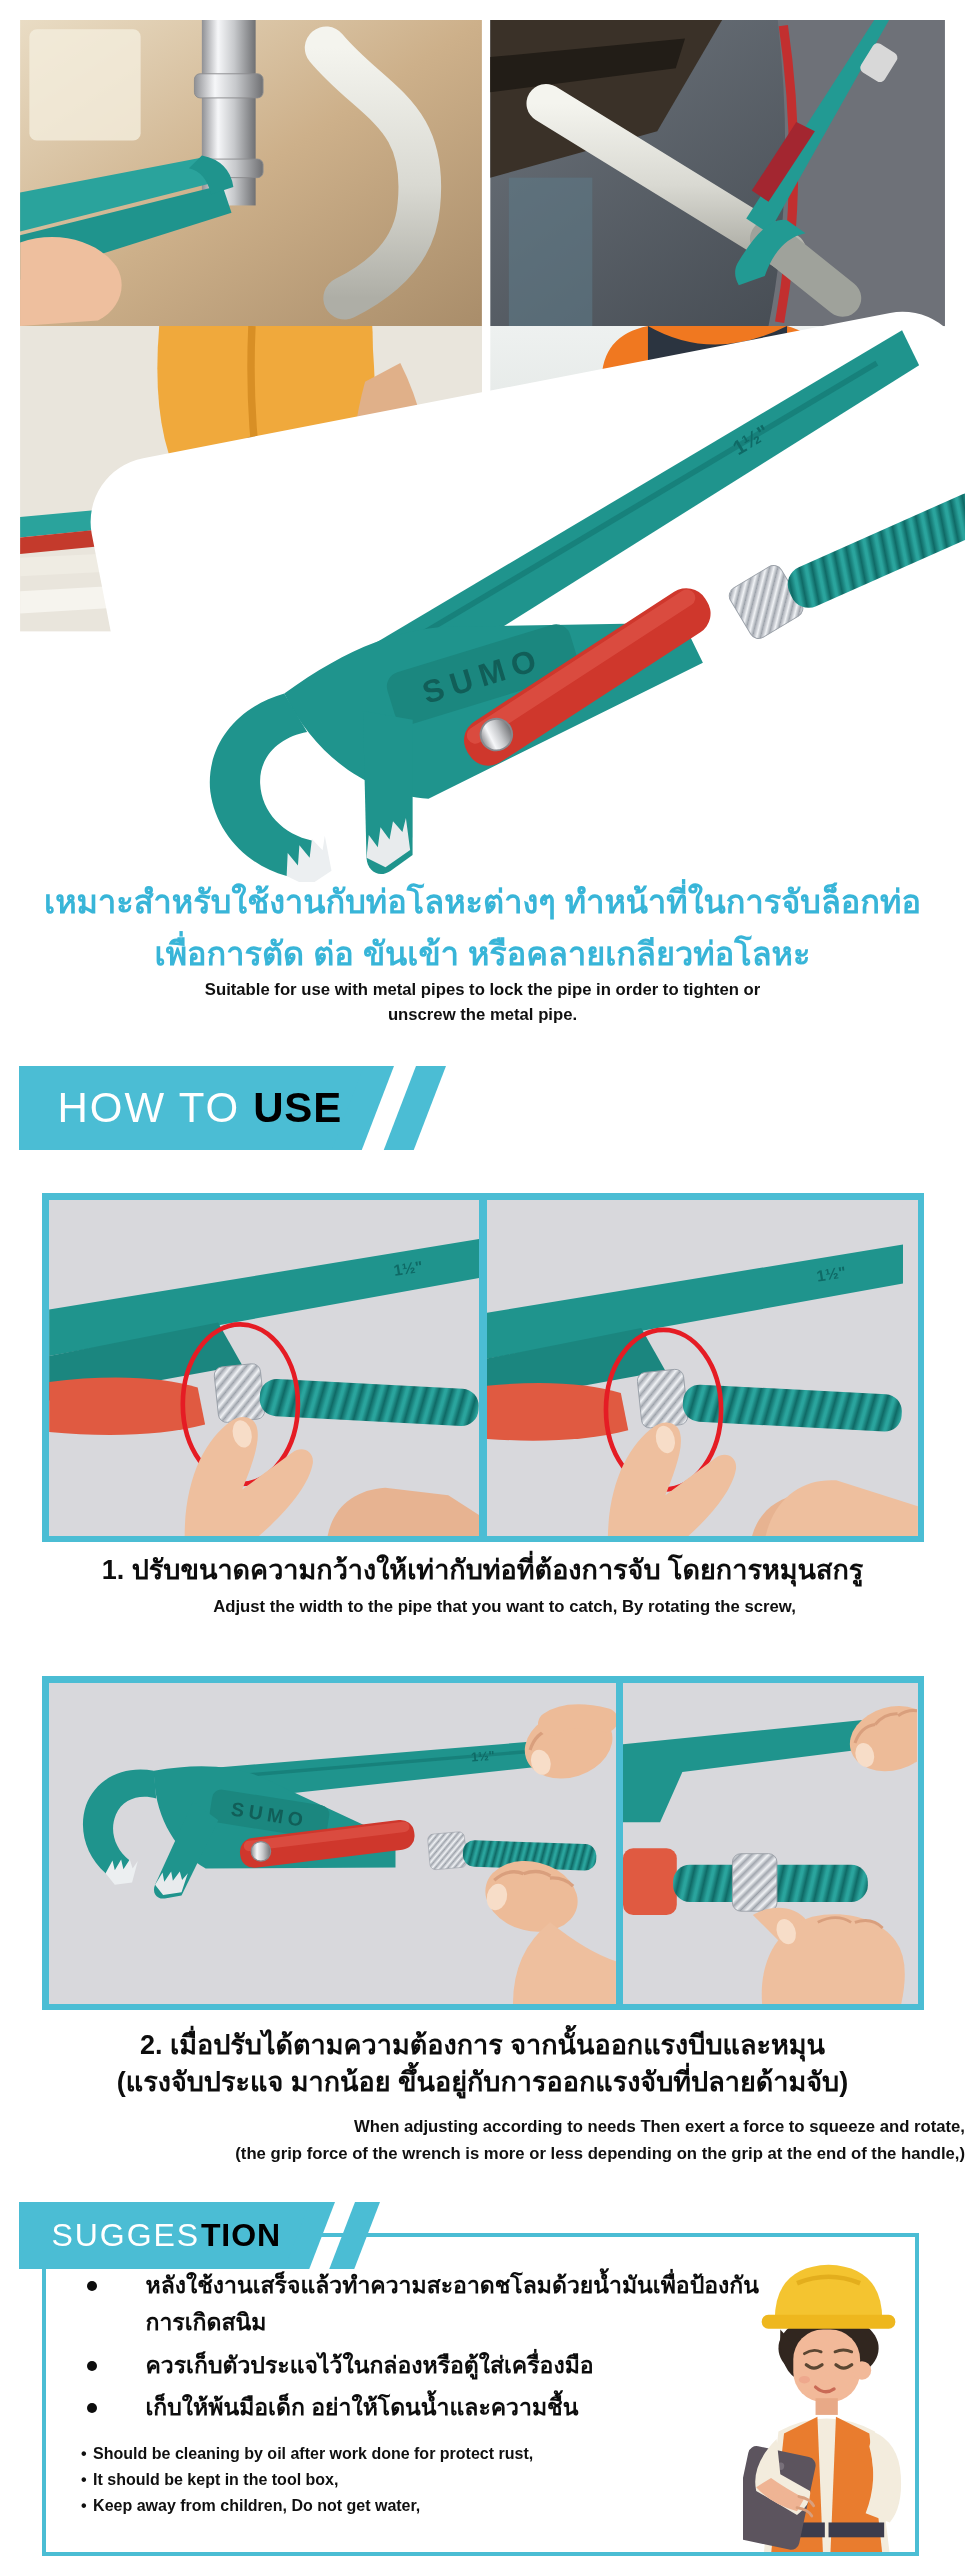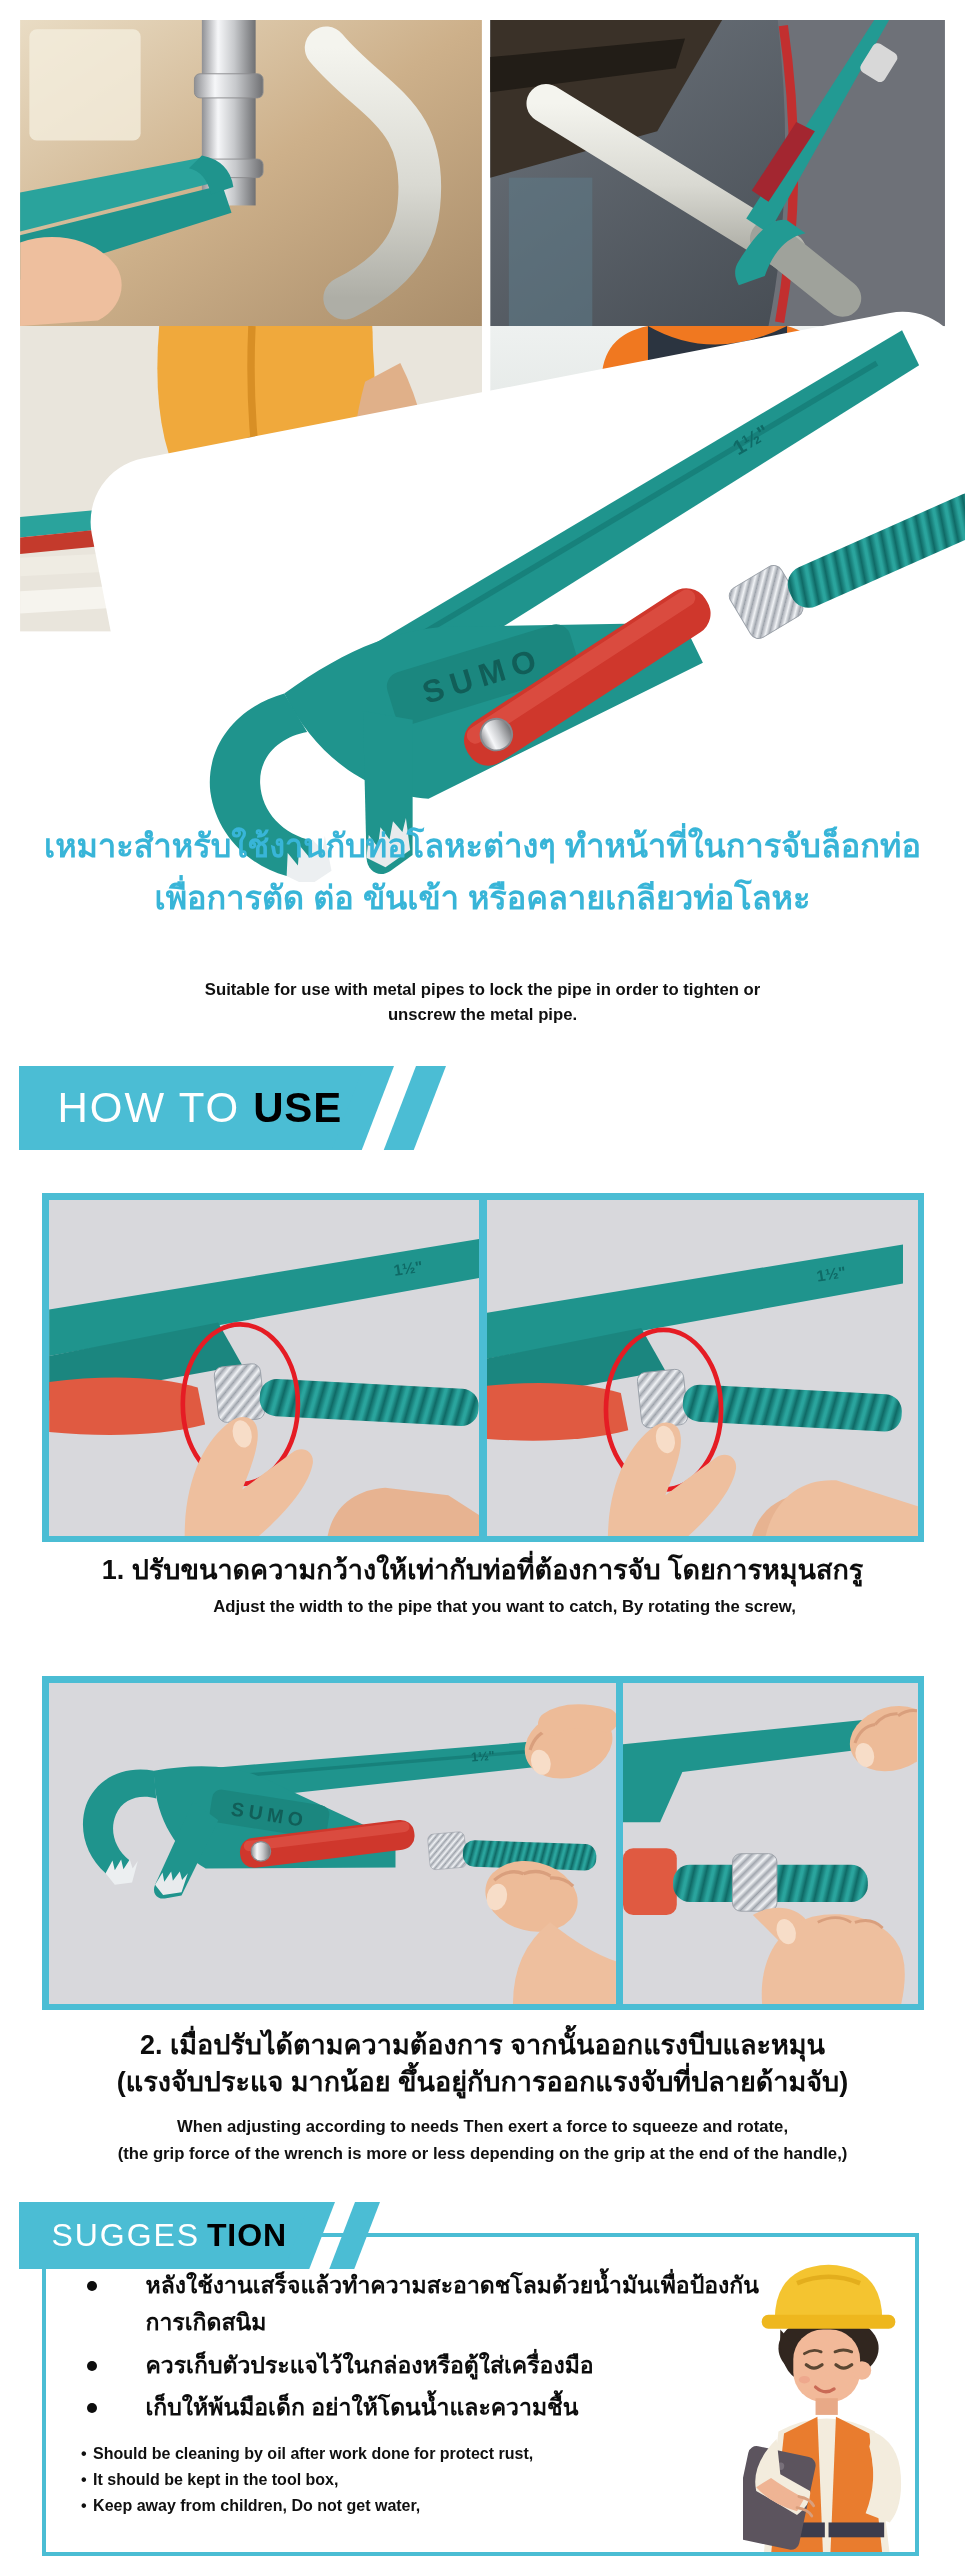--- a/index.html
+++ b/index.html
@@ -6,57 +6,57 @@
   .page{position:relative;width:965px;height:2576px;background:#fff;overflow:hidden;
         font-family:"Liberation Sans","DejaVu Sans",sans-serif;}
   
   .collage{position:absolute;left:20.4px;top:20.4px;width:925px;height:613px;display:grid;
            grid-template-columns:462px 455px;grid-template-rows:306px 306px;column-gap:7.4px;z-index:1;}
   .photo{width:100%;height:100%;overflow:hidden;}
   .photo svg{display:block;}
   
   .hero{position:absolute;left:0;top:249px;width:965px;height:633px;z-index:2;}
   
-  .headline{position:absolute;left:0;top:820px;width:965px;text-align:center;z-index:3;
+  .headline{position:absolute;left:0;top:876px;width:965px;text-align:center;z-index:3;
             color:#38b5d8;font-weight:800;font-size:32.5px;line-height:52px;}
   .subtitle{position:absolute;left:0;top:977px;width:965px;text-align:center;z-index:3;
             color:#101010;font-weight:700;font-size:16.7px;line-height:25px;}
   
   .banner{position:absolute;z-index:4;}
   .banner .banner-main{position:absolute;left:0;top:0;height:100%;background:#4bbdd4;
         display:flex;align-items:center;clip-path:polygon(0 0,100% 0,calc(100% - 32px) 100%,0 100%);}
   .banner .bt-white{color:#fff;font-weight:400;letter-spacing:1.9px;}
   .banner .bt-black{color:#000000;font-weight:800;letter-spacing:0.9px;margin-left:13px;}
   .stripe{position:absolute;top:0;height:100%;background:#4bbdd4;transform:skewX(-21deg);transform-origin:top left;}
   .how-banner{left:18.6px;top:1066px;width:483px;height:84px;}
   .how-banner .banner-main{width:323px;padding-left:39px;font-size:42px;}
   .how-banner .s1{left:345px;width:30px;}
   .how-banner .s2{left:397px;width:30px;}
   .sug-banner{left:18.6px;top:2202px;width:408px;height:67px;}
   .sug-banner .banner-main{width:278px;padding-left:33px;font-size:32px;}
-  .sug-banner .bt-black{margin-left:7px;}
+  .sug-banner .bt-black{margin-left:1px;}
   .sug-banner .s1{left:291px;width:25px;}
   .sug-banner .s2{left:336px;width:25px;}
   
   .photo-block{position:absolute;left:42px;width:882px;background:#4bbdd4;z-index:3;
                display:flex;padding:6.5px;box-sizing:border-box;gap:7.4px;}
   .block1{top:1193px;height:349px;}
   .block2{top:1676px;height:334px;}
   .panel{background:#d8d8dc;height:100%;overflow:hidden;}
   .panel svg{display:block;}
   .block1 .panel{flex:1 1 0;}
   .block2 .p-left{width:567px;}
   .block2 .p-right{flex:1 1 0;}
   
   .step-thai{position:absolute;left:0;width:965px;text-align:center;z-index:3;
              color:#0d0d0d;font-weight:800;font-size:27px;line-height:37px;}
   .step-eng{position:absolute;left:0;width:965px;text-align:center;z-index:3;
             color:#101010;font-weight:600;font-size:16.7px;line-height:27px;}
   .s1-thai{top:1552px;} .s1-eng{top:1593px;padding-left:22px;}
-  .s2-thai{top:2027px;} .s2-eng{top:2113px;}
+  .s2-thai{top:2027px;} .s2-eng{top:2113px;text-align:right;}
   
   .sug-box{position:absolute;left:42px;top:2233px;width:877px;height:323px;box-sizing:border-box;
            border:4.6px solid #4bbdd4;background:#fff;z-index:2;overflow:hidden;}
   .sug-content{position:absolute;left:35px;top:30px;width:687px;}
   .thai-bullet{display:flex;align-items:flex-start;margin-bottom:5.6px;
                color:#0d0d0d;font-weight:800;font-size:23px;line-height:37px;gap:32px;}
   .thai-bullet .dot{width:10.2px;height:10.2px;border-radius:50%;background:#0d0d0d;
                     margin:14px 16.7px 0 5.6px;flex:0 0 auto;}
   .eng-bullets{margin-top:15px;color:#101010;font-weight:600;font-size:16px;line-height:26px;}
   .eng-bullet{display:flex;align-items:flex-start;}

